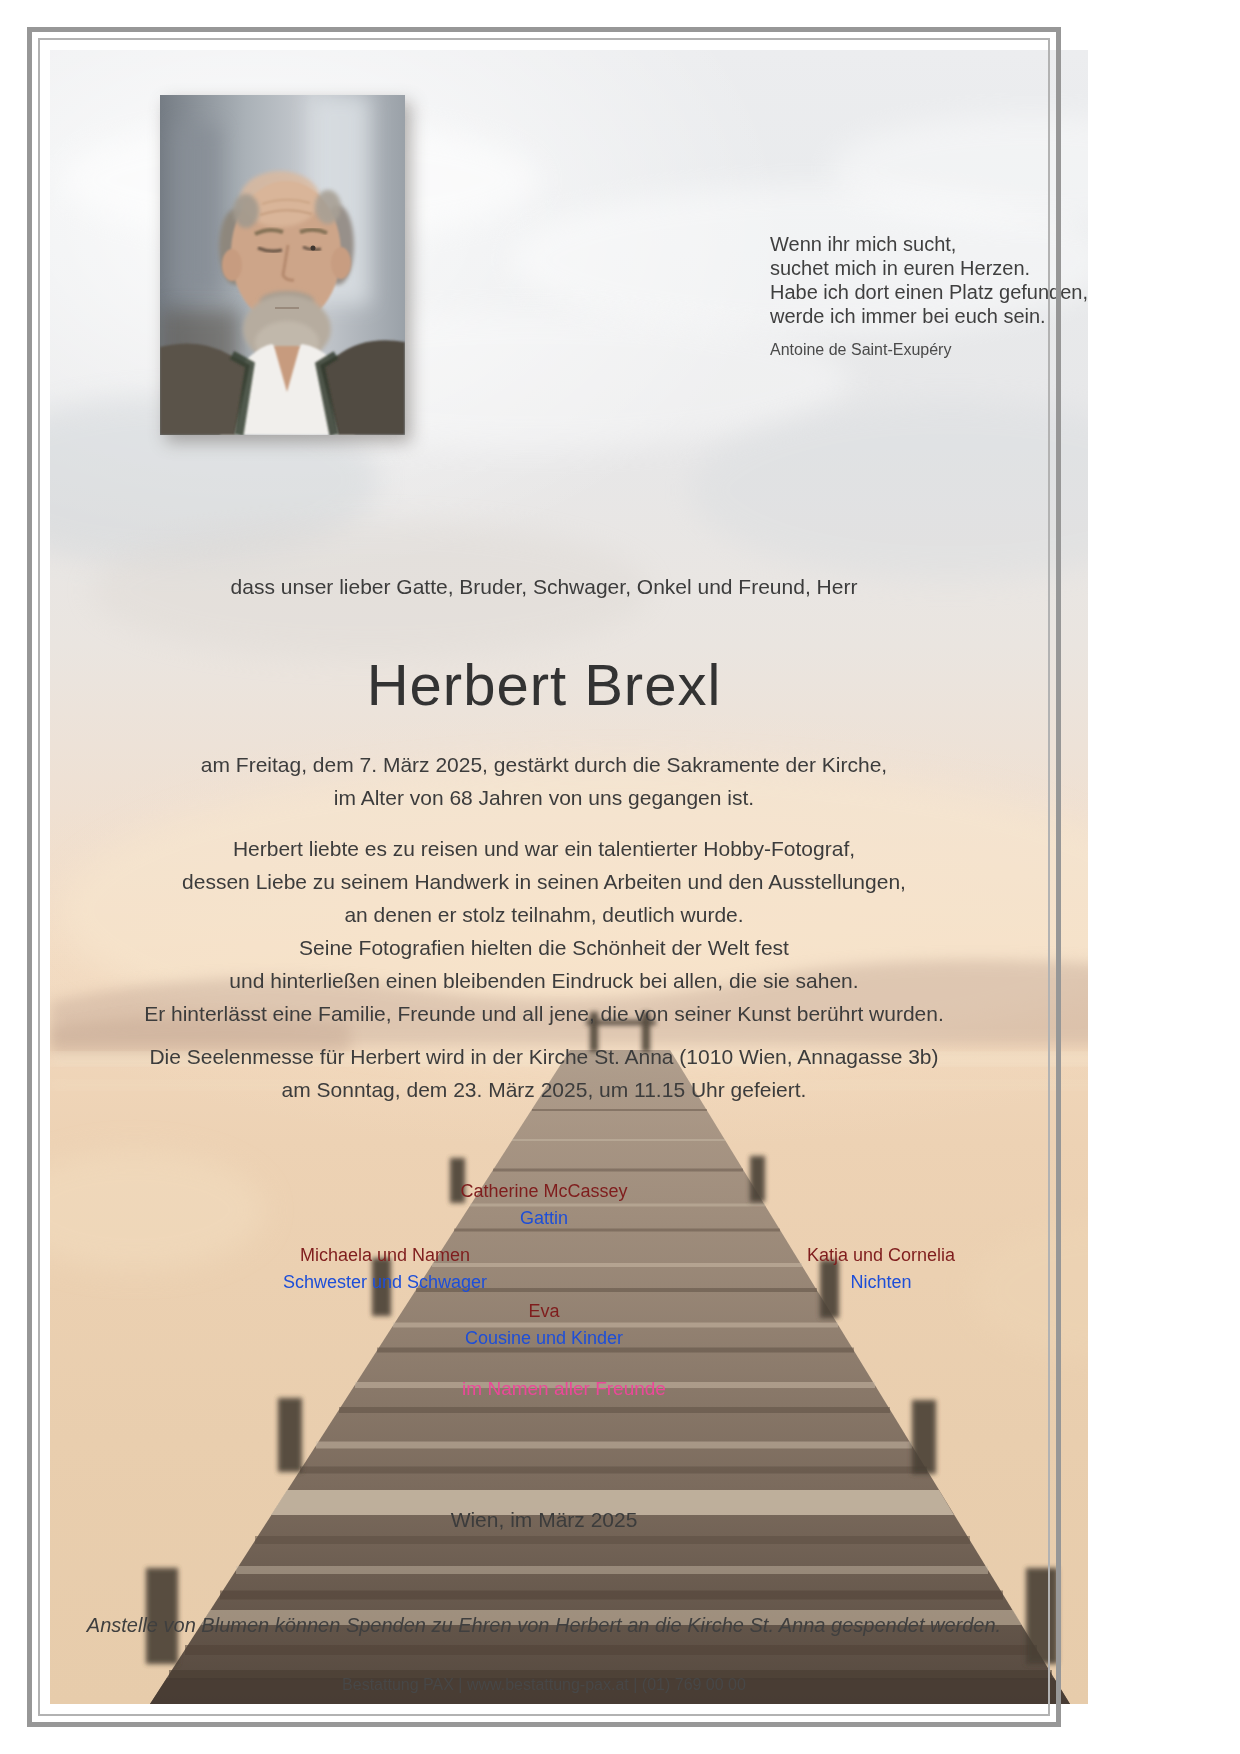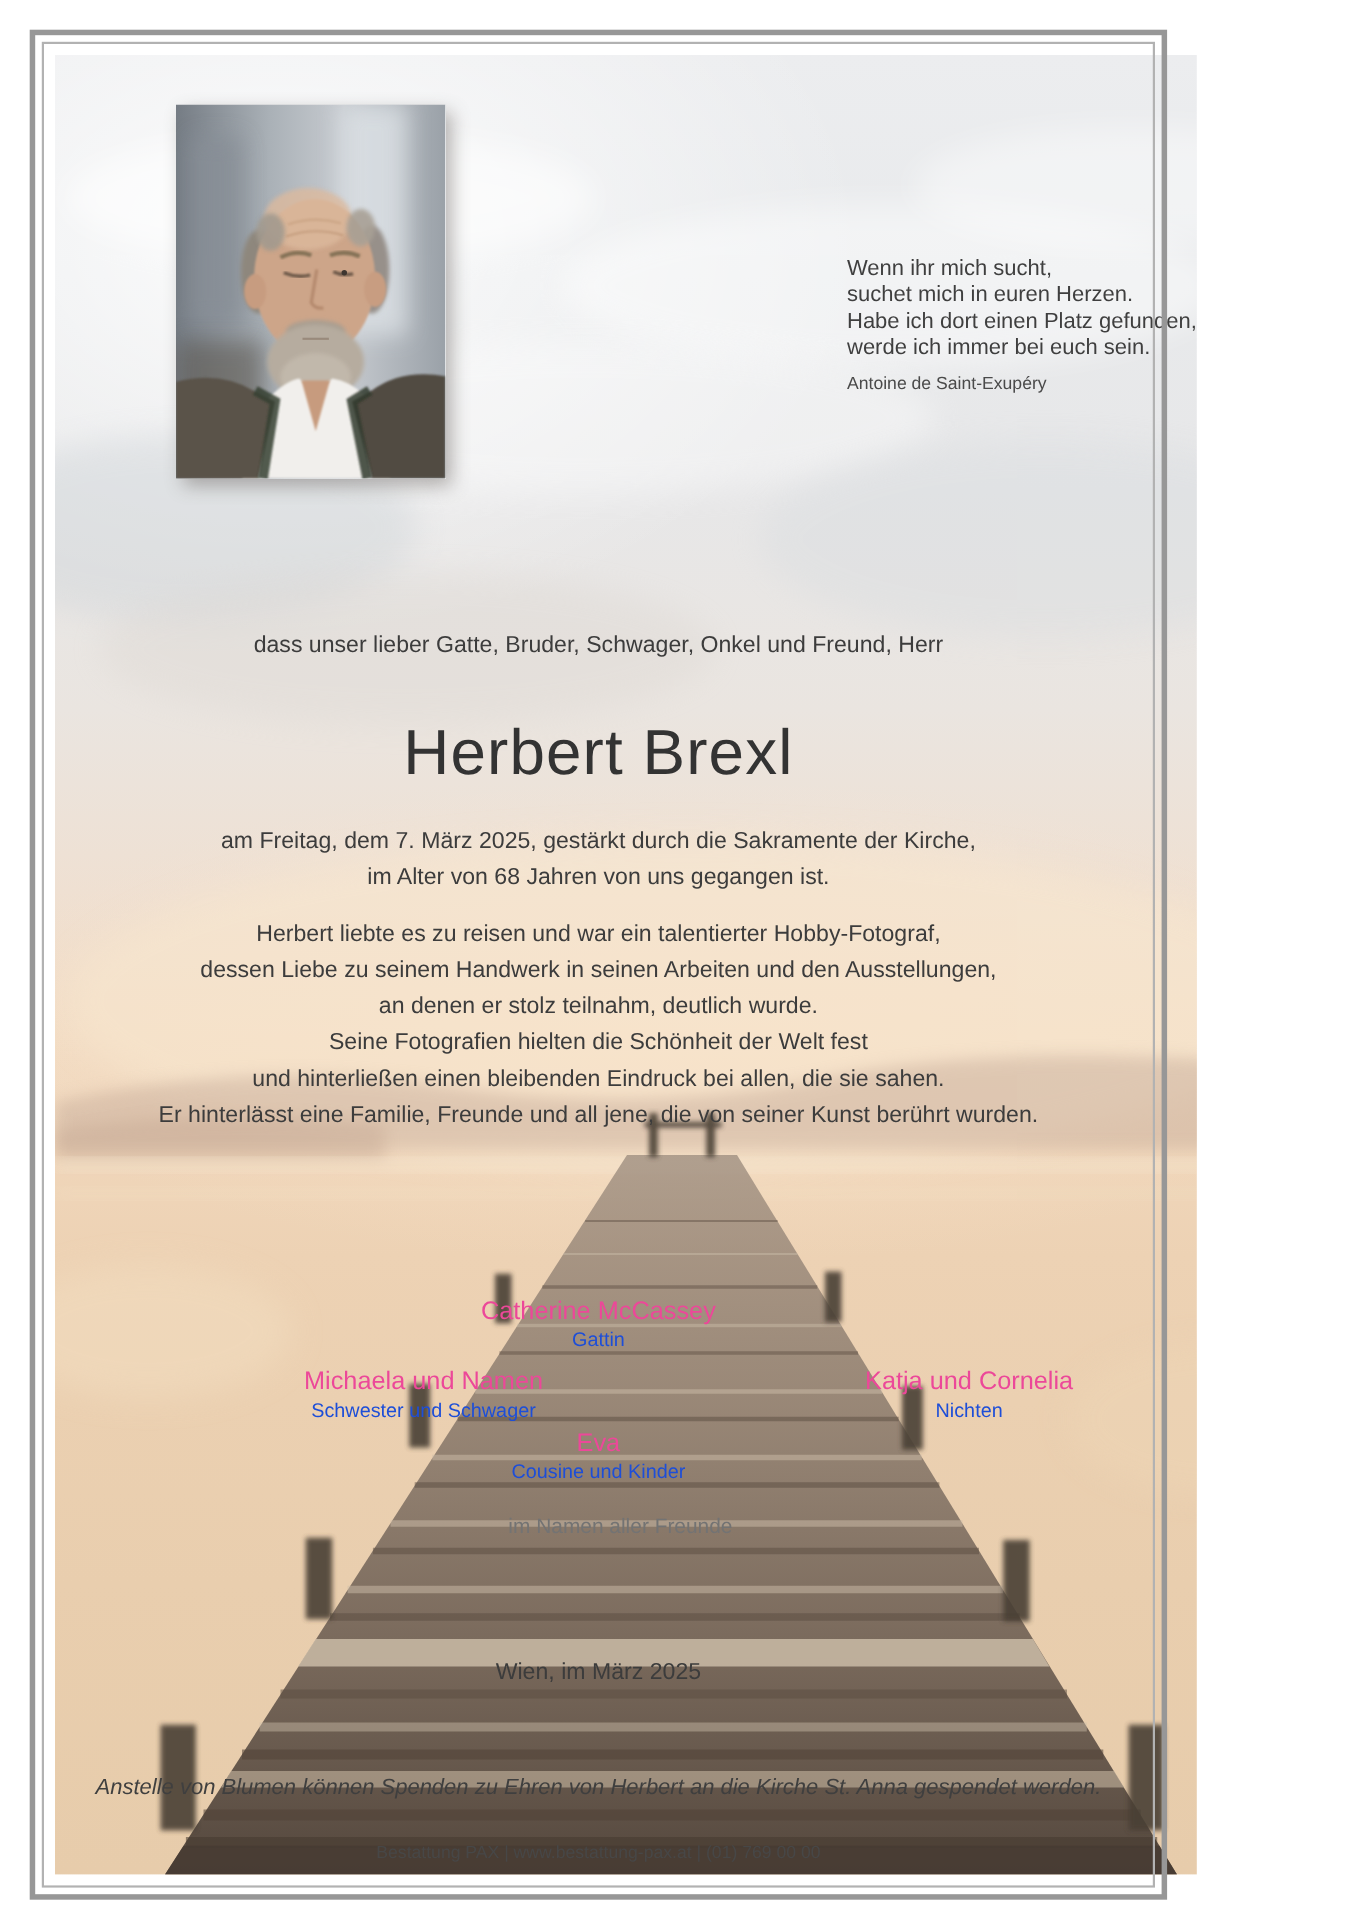--- a/index.html
+++ b/index.html
@@ -34,28 +34,28 @@
   .txt{position:absolute;z-index:4;}
   .center-line{left:0;right:0;text-align:center;}
   .quote{left:770px;top:232px;font-size:20px;line-height:24px;color:#3f3f3f;}
   .quote .qline{white-space:nowrap;}
   .quote .attr{margin-top:10px;font-size:16px;color:#4a4a4a;}
   .intro{top:570px;font-size:21px;line-height:33px;}
   .deceased{top:652px;font-size:58px;line-height:66px;font-weight:400;letter-spacing:1px;color:#333333;}
   .death{top:748px;font-size:21px;line-height:33px;}
   .eulogy{top:832px;font-size:21px;line-height:33px;}
   .service{top:1040px;font-size:21px;line-height:33px;}
-  .m-name{font-size:23px;line-height:26px;color:#ec4899;}
+  .m-name{font-size:18px;line-height:26px;color:#7f1d1d;}
   .m-role{font-size:18px;line-height:22px;margin-top:3px;color:#1d4ed8;}
   .spouse{top:1178px;}
   .col{position:absolute;top:1242px;text-align:center;transform:translateX(-50%);white-space:nowrap;}
   .col-left{left:385px;}
   .col-right{left:881px;}
   .cousin{top:1298px;}
-  .friends{top:1378px;font-size:19px;font-weight:500;color:#737373;padding-left:40px;}
+  .friends{top:1378px;font-size:19px;font-weight:500;color:#ec4899;padding-left:40px;}
   .place-date{top:1508px;font-size:21px;}
   .donation{top:1614px;font-size:20px;font-style:italic;color:#3f3f3f;}
   .footer-line{top:1676px;font-size:16px;color:#474747;}
 </style>
 </head>
 <body>
 
 <div class="card">
 
   <div class="photo-area">
@@ -224,20 +224,24 @@
 
   <div class="txt center-line eulogy">
     <div>Herbert liebte es zu reisen und war ein talentierter Hobby-Fotograf,</div>
     <div>dessen Liebe zu seinem Handwerk in seinen Arbeiten und den Ausstellungen,</div>
     <div>an denen er stolz teilnahm, deutlich wurde.</div>
     <div>Seine Fotografien hielten die Schönheit der Welt fest</div>
     <div>und hinterließen einen bleibenden Eindruck bei allen, die sie sahen.</div>
     <div>Er hinterlässt eine Familie, Freunde und all jene, die von seiner Kunst berührt wurden.</div>
   </div>
 
+  <div class="txt center-line service">
+    <div>Die Seelenmesse für Herbert wird in der Kirche St. Anna (1010 Wien, Annagasse 3b)</div>
+    <div>am Sonntag, dem 23. März 2025, um 11.15 Uhr gefeiert.</div>
+  </div>
 
   <div class="txt center-line spouse">
     <div class="m-name">Catherine McCassey</div>
     <div class="m-role">Gattin</div>
   </div>
 
   <div class="txt col col-left">
     <div class="m-name">Michaela und Namen</div>
     <div class="m-role">Schwester und Schwager</div>
   </div>

